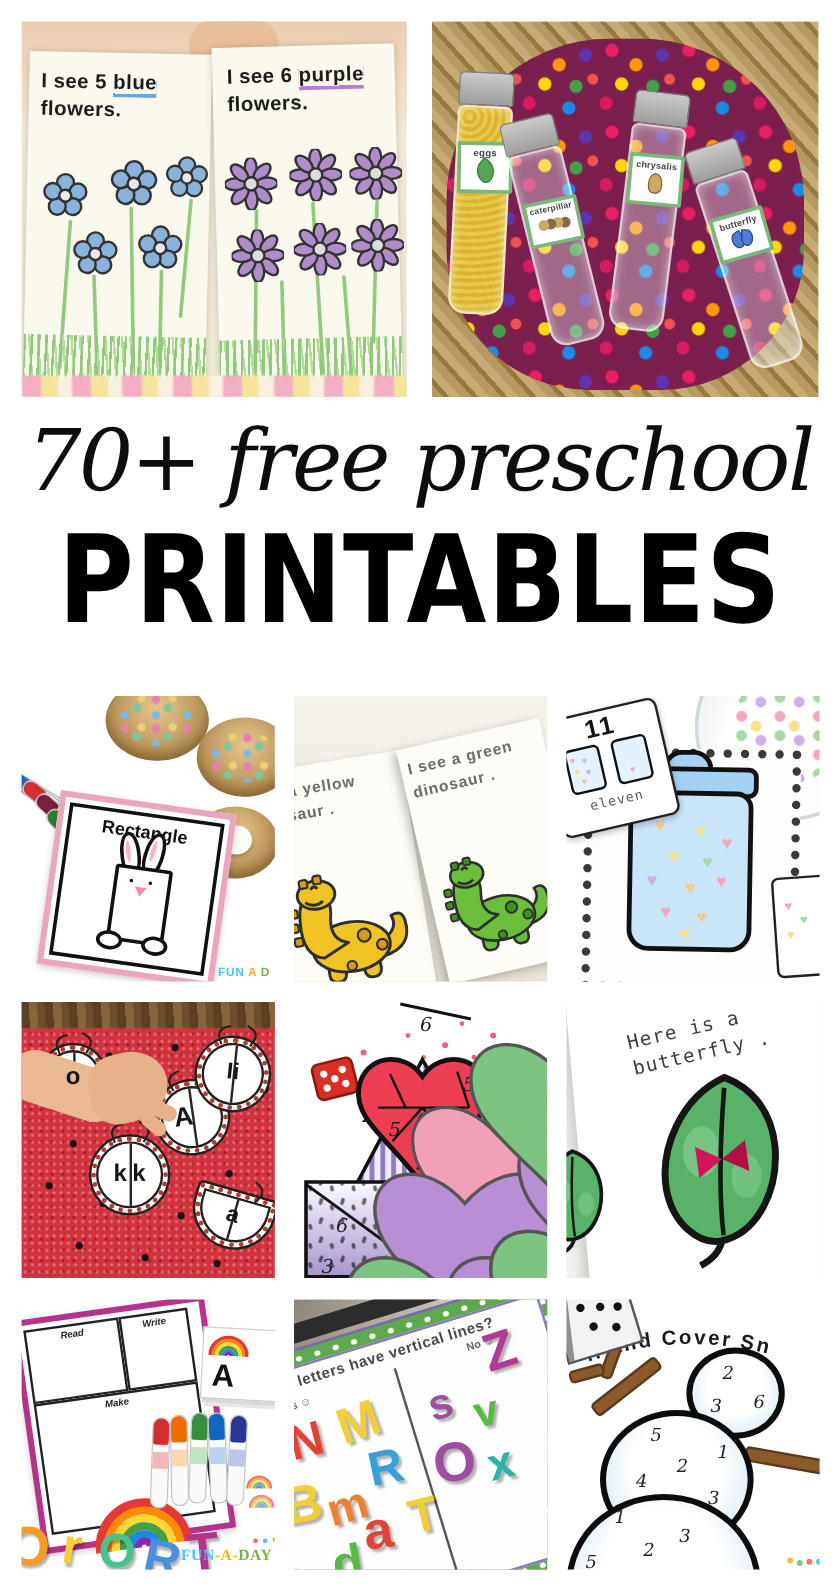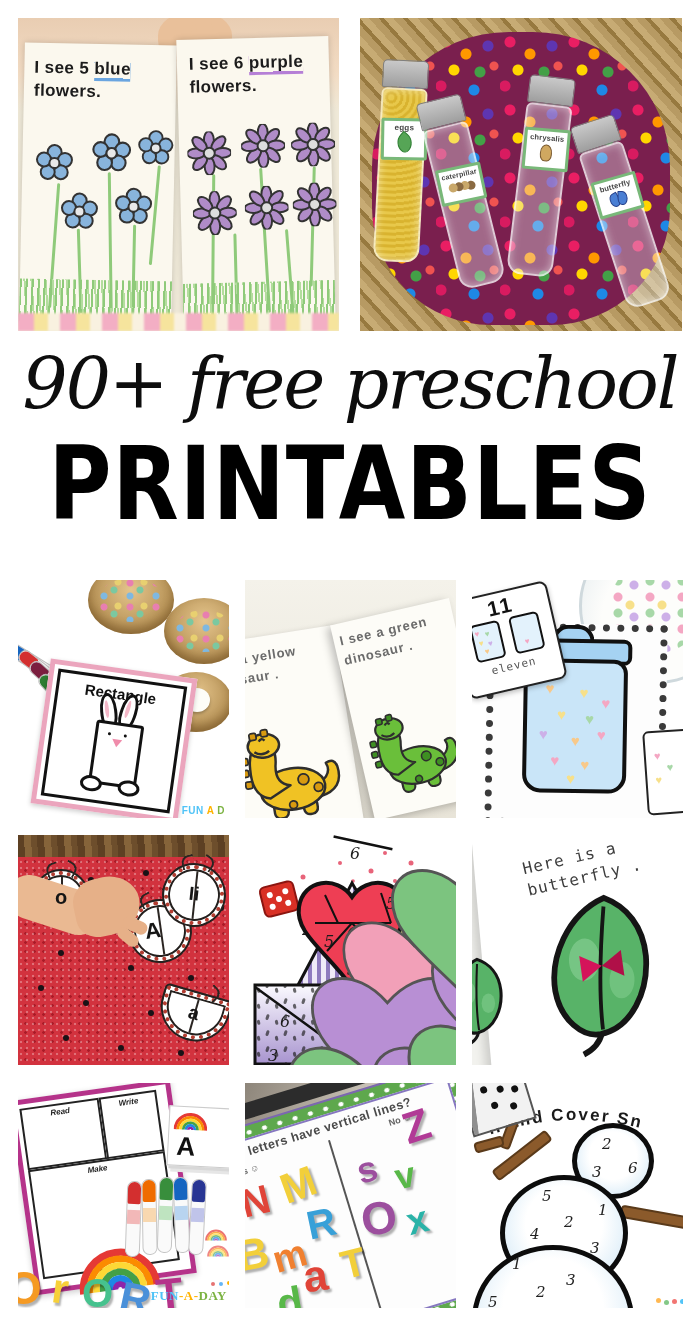--- a/index.html
+++ b/index.html
@@ -358,21 +358,21 @@
       <div class="cap"></div>
       <div class="bbody" style="height:160px;"></div>
       <div class="blabel" style="top:60px;transform:rotate(2deg);">
         <span class="w" style="font-size:7.5px;">butterfly</span>
         <span class="bf-ic"><i class="l"></i><i class="r"></i></span>
       </div>
     </div>
   </div>
 
   <div class="abs" id="banner">
-    <div id="script-line">90+ free preschool</div>
+    <div id="script-line">70+ free preschool</div>
     <div id="block-line">PRINTABLES</div>
   </div>
 
   <div class="tile r1 c1">
     <div class="bowl" style="left:70px;top:-14px;width:86px;height:68px;">
       <div class="sprk abs" style="inset:12px 10px;"></div>
       </div>
     <div class="bowl" style="left:146px;top:18px;width:80px;height:66px;">
       <div class="sprk abs" style="inset:12px 10px;"></div>
       </div>
@@ -491,20 +491,25 @@
     </div>
     <div class="bug" style="left:112px;top:66px;width:52px;height:52px;transform:rotate(-8deg);">
       <div class="ant" style="left:10px;top:-13px;transform:rotate(-20deg);"></div>
       <div class="ant" style="left:30px;top:-14px;transform:rotate(30deg) scaleX(-1);"></div>
       <span class="lt" style="font-size:22px;line-height:50px;margin-right:14px;">A</span>
     </div>
     <div class="bug" style="left:146px;top:30px;width:52px;height:52px;transform:rotate(6deg);">
       <div class="ant" style="left:10px;top:-13px;transform:rotate(-20deg);"></div>
       <div class="ant" style="left:30px;top:-14px;transform:rotate(30deg) scaleX(-1);"></div>
       <span class="lt" style="font-size:19px;line-height:50px;">I</span><span class="lt" style="font-size:19px;line-height:50px;">i</span>
+    </div>
+    <div class="bug" style="left:58px;top:112px;width:56px;height:56px;">
+      <div class="ant" style="left:12px;top:-14px;transform:rotate(-20deg);"></div>
+      <div class="ant" style="left:32px;top:-15px;transform:rotate(30deg) scaleX(-1);"></div>
+      <span class="lt" style="font-size:20px;line-height:54px;">k</span> <span class="lt" style="font-size:20px;line-height:54px;">k</span>
     </div>
     <div class="bug" style="left:142px;top:158px;width:58px;height:38px;border-radius:6px 6px 60px 60px;transform:rotate(16deg);">
       <div class="ant" style="left:36px;top:-15px;transform:rotate(30deg) scaleX(-1);"></div>
       <span class="lt" style="font-size:19px;line-height:32px;">a</span>
     </div>
     <div id="hand2"></div>
     <div id="palm"></div>
     <div class="finger" style="left:104px;top:84px;width:26px;height:13px;transform:rotate(24deg);"></div>
     <div class="finger" style="left:98px;top:96px;width:24px;height:12px;transform:rotate(40deg);"></div>
   </div>

